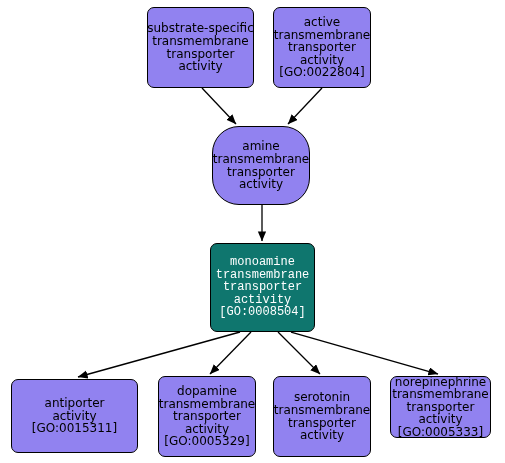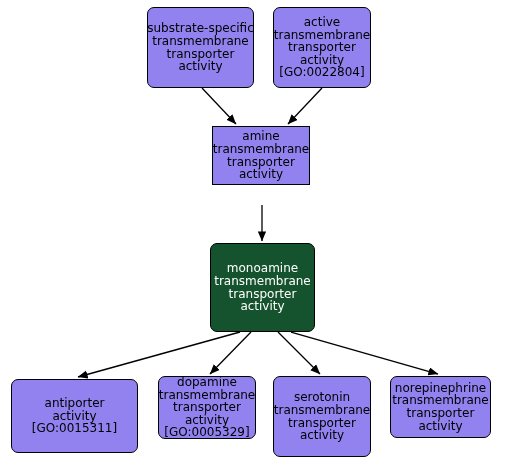--- a/index.html
+++ b/index.html
@@ -41,22 +41,23 @@
   }
   .go-node .ln {
     display: block;
     white-space: nowrap;
   }
   .node-normal {
     background: #9182f0;
     color: #000000;
   }
   .node-focus {
-    background: #14532d;
+    background: #0f766e;
     color: #ffffff;
+    font-family: Liberation Mono, monospace;
   }
   .rounded { border-radius: 7px; }
   .square  { border-radius: 0px; }
 </style>
 </head>
 <body>
 
 <div id="canvas">
   <svg id="edge-layer" viewBox="0 0 505 463" width="505" height="463">
     <defs>
@@ -81,50 +82,52 @@
         <span class="ln">transporter</span>
         <span class="ln">activity</span>
       </div>
       <div class="go-node node-normal rounded" title="active transmembrane transporter activity [GO:0022804]" style="left: 273px; top: 7px; width: 98px; height: 81px;">
         <span class="ln">active</span>
         <span class="ln">transmembrane</span>
         <span class="ln">transporter</span>
         <span class="ln">activity</span>
         <span class="ln">[GO:0022804]</span>
       </div>
-      <div class="go-node node-normal square" title="amine transmembrane transporter activity [GO:0005275]" style="left: 212px; top: 126px; width: 98px; height: 59px;">
+      <div class="go-node node-normal square" title="amine transmembrane transporter activity [GO:0005275]" style="left: 212px; top: 126px; width: 98px; height: 79px; border-radius: 27px;">
         <span class="ln">amine</span>
         <span class="ln">transmembrane</span>
         <span class="ln">transporter</span>
         <span class="ln">activity</span>
       </div>
       <div class="go-node node-focus rounded" title="monoamine transmembrane transporter activity [GO:0008504]" style="left: 210px; top: 243px; width: 105px; height: 89px;">
         <span class="ln">monoamine</span>
         <span class="ln">transmembrane</span>
         <span class="ln">transporter</span>
         <span class="ln">activity</span>
+        <span class="ln">[GO:0008504]</span>
       </div>
       <div class="go-node node-normal rounded" title="monoamine:hydrogen antiporter activity [GO:0015311]" style="left: 11px; top: 379px; width: 127px; height: 74px;">
         <span class="ln">antiporter</span>
         <span class="ln">activity</span>
         <span class="ln">[GO:0015311]</span>
       </div>
-      <div class="go-node node-normal rounded" title="dopamine transmembrane transporter activity [GO:0005329]" style="left: 158px; top: 376px; width: 98px; height: 63px;">
+      <div class="go-node node-normal rounded" title="dopamine transmembrane transporter activity [GO:0005329]" style="left: 158px; top: 376px; width: 98px; height: 81px;">
         <span class="ln">dopamine</span>
         <span class="ln">transmembrane</span>
         <span class="ln">transporter</span>
         <span class="ln">activity</span>
         <span class="ln">[GO:0005329]</span>
       </div>
       <div class="go-node node-normal rounded" title="serotonin transmembrane transporter activity [GO:0015222]" style="left: 273px; top: 376px; width: 98px; height: 81px;">
         <span class="ln">serotonin</span>
         <span class="ln">transmembrane</span>
         <span class="ln">transporter</span>
         <span class="ln">activity</span>
       </div>
       <div class="go-node node-normal rounded" title="norepinephrine transmembrane transporter activity [GO:0005333]" style="left: 390px; top: 376px; width: 101px; height: 62px;">
         <span class="ln">norepinephrine</span>
         <span class="ln">transmembrane</span>
         <span class="ln">transporter</span>
         <span class="ln">activity</span>
+        <span class="ln">[GO:0005333]</span>
       </div>
     </div>
 </div>
 
 </body></html>

